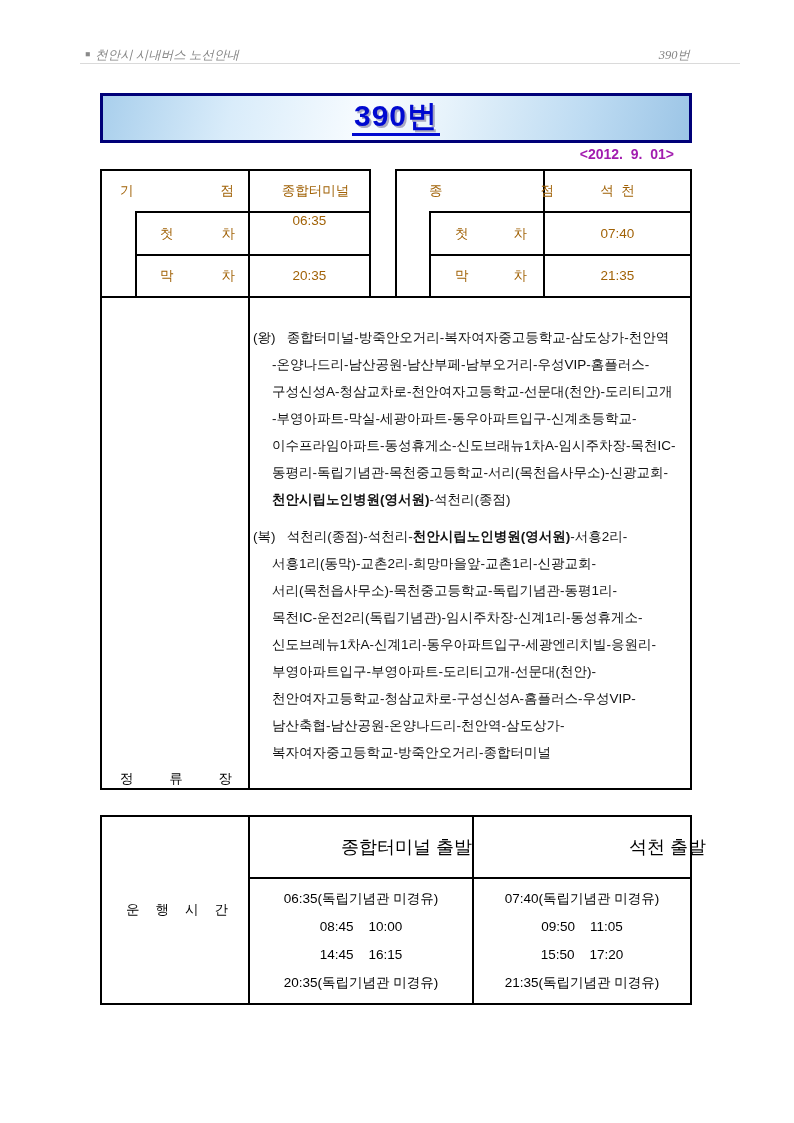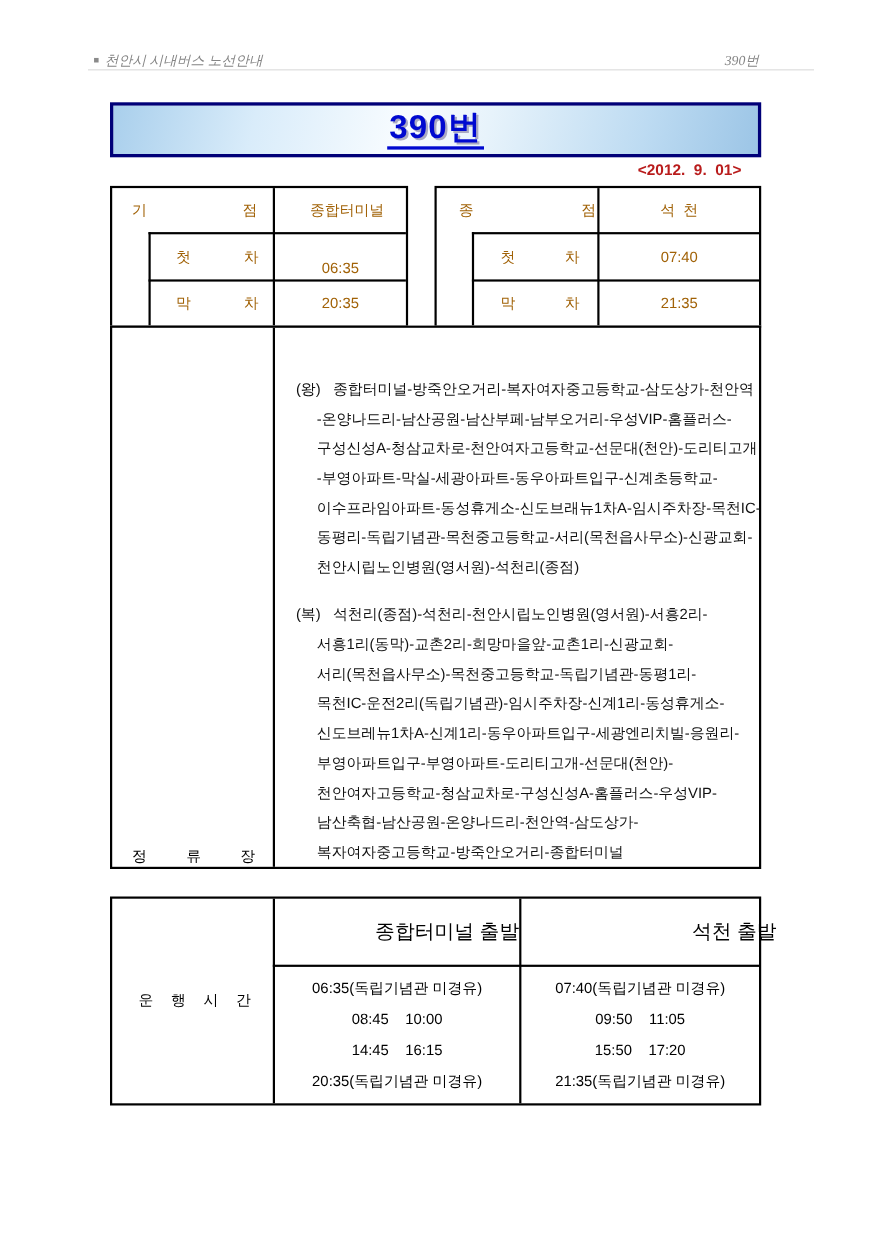--- a/index.html
+++ b/index.html
@@ -23,31 +23,31 @@
   .banner{
     position:absolute;left:100px;top:93px;width:592px;height:50px;box-sizing:border-box;
     border:3px solid #000078;display:flex;align-items:center;justify-content:center;
     background:linear-gradient(103deg,#a9cfec 0%,#d9ecfa 22%,#f8fcff 45%,#e7f3fb 58%,#bddbf2 82%,#9cc5e6 100%);
   }
   .banner-title{
     font-size:30px;font-weight:800;color:#0009d0;line-height:1;
     border-bottom:3px solid #0009d0;padding:0 2px 2px 2px;
     text-shadow:2px 2px 0 #a9a9c2;letter-spacing:1px;
   }
-  .eff-date{position:absolute;top:146px;right:120px;font-size:14px;font-weight:600;white-space:pre;color:#b91c1c}
+  .eff-date{position:absolute;top:146px;right:120px;font-size:14px;font-weight:600;white-space:pre;color:#a21caf}
   
   .stops-label-wrap{position:absolute;left:0;top:0;width:148px;height:100%;display:flex;align-items:flex-end}
   .stops-label-wrap .just{width:100%;box-sizing:border-box;padding:0 18px;font-size:13.5px}
   .routes{position:absolute;left:148px;top:0;width:440px;height:100%;box-sizing:border-box;
           padding:26px 0 0 3px;font-size:13.5px;line-height:27px;color:#111}
-  .route-para{margin:16px}
+  .route-para{margin:0}
   .route-para + .route-para{margin-top:10px}
   .route-line{white-space:nowrap}
   .route-line.cont{padding-left:19px}
-  .route-line .bold{font-weight:normal}
+  .route-line .bold{font-weight:bold}
   
   .sched-label-wrap{position:absolute;left:0;top:0;width:150px;height:100%;display:flex;align-items:center}
   .sched-label-wrap .just{width:100%;box-sizing:border-box;padding:0 24px;font-size:13.5px}
   .sched-head{position:absolute;top:0;height:60px;line-height:60px;text-align:right;
               font-weight:normal;font-size:18px;box-sizing:border-box}
   .sched-body{position:absolute;top:62px;height:124px;display:flex;flex-direction:column;
               justify-content:center;box-sizing:border-box}
   .sched-time{line-height:28px;text-align:center;white-space:pre;font-size:13.5px}
 </style>
 </head>
@@ -64,31 +64,31 @@
 <div class="eff-date">&lt;2012.  9.  01&gt;</div>
 
 <div class="box" style="left:100px;top:169px;width:271px;height:129px">
   <div class="vline" style="left:146px;top:0;bottom:0;width:2px"></div>
   <div class="vline" style="left:33px;top:40px;bottom:0;width:2px"></div>
   <div class="hline" style="left:33px;right:0;top:40px;height:2px"></div>
   <div class="hline" style="left:33px;right:0;top:83px;height:2px"></div>
   <div class="cell just" style="left:0;top:0;width:146px;height:40px;line-height:40px;padding:0 14px 0 18px">기 점</div>
   <div class="cell center" style="left:148px;top:0;width:131px;height:40px;line-height:40px">종합터미널</div>
   <div class="cell just" style="left:35px;top:42px;width:111px;height:41px;line-height:41px;padding:0 13px 0 23px">첫 차</div>
-  <div class="cell center" style="left:148px;top:52px;width:119px;height:27px;line-height:41px">06:35</div>
+  <div class="cell center" style="left:148px;top:29px;width:119px;height:27px;line-height:41px">06:35</div>
   <div class="cell just" style="left:35px;top:85px;width:111px;height:40px;line-height:40px;padding:0 13px 0 23px">막 차</div>
   <div class="cell center" style="left:148px;top:85px;width:119px;height:40px;line-height:40px">20:35</div>
 </div>
 
 <div class="box" style="left:395px;top:169px;width:297px;height:129px">
   <div class="vline" style="left:146px;top:0;bottom:0;width:2px"></div>
   <div class="vline" style="left:32px;top:40px;bottom:0;width:2px"></div>
   <div class="hline" style="left:32px;right:0;top:40px;height:2px"></div>
   <div class="hline" style="left:32px;right:0;top:83px;height:2px"></div>
-  <div class="cell just" style="left:0;top:0;width:146px;height:52px;line-height:40px;padding:0 1px 0 20px">종 점</div>
+  <div class="cell just" style="left:12px;top:0;width:146px;height:52px;line-height:40px;padding:0 1px 0 20px">종 점</div>
   <div class="cell center pre" style="left:148px;top:0;width:145px;height:40px;line-height:40px">석  천</div>
   <div class="cell just" style="left:34px;top:42px;width:112px;height:41px;line-height:41px;padding:0 16px 0 24px">첫 차</div>
   <div class="cell center" style="left:148px;top:42px;width:145px;height:41px;line-height:41px">07:40</div>
   <div class="cell just" style="left:34px;top:85px;width:112px;height:40px;line-height:40px;padding:0 16px 0 24px">막 차</div>
   <div class="cell center" style="left:148px;top:85px;width:145px;height:40px;line-height:40px">21:35</div>
 </div>
 
 <div class="box" style="left:100px;top:296px;width:592px;height:494px">
   <div class="vline" style="left:146px;top:0;bottom:0;width:2px"></div>
   <div class="stops-label-wrap">

